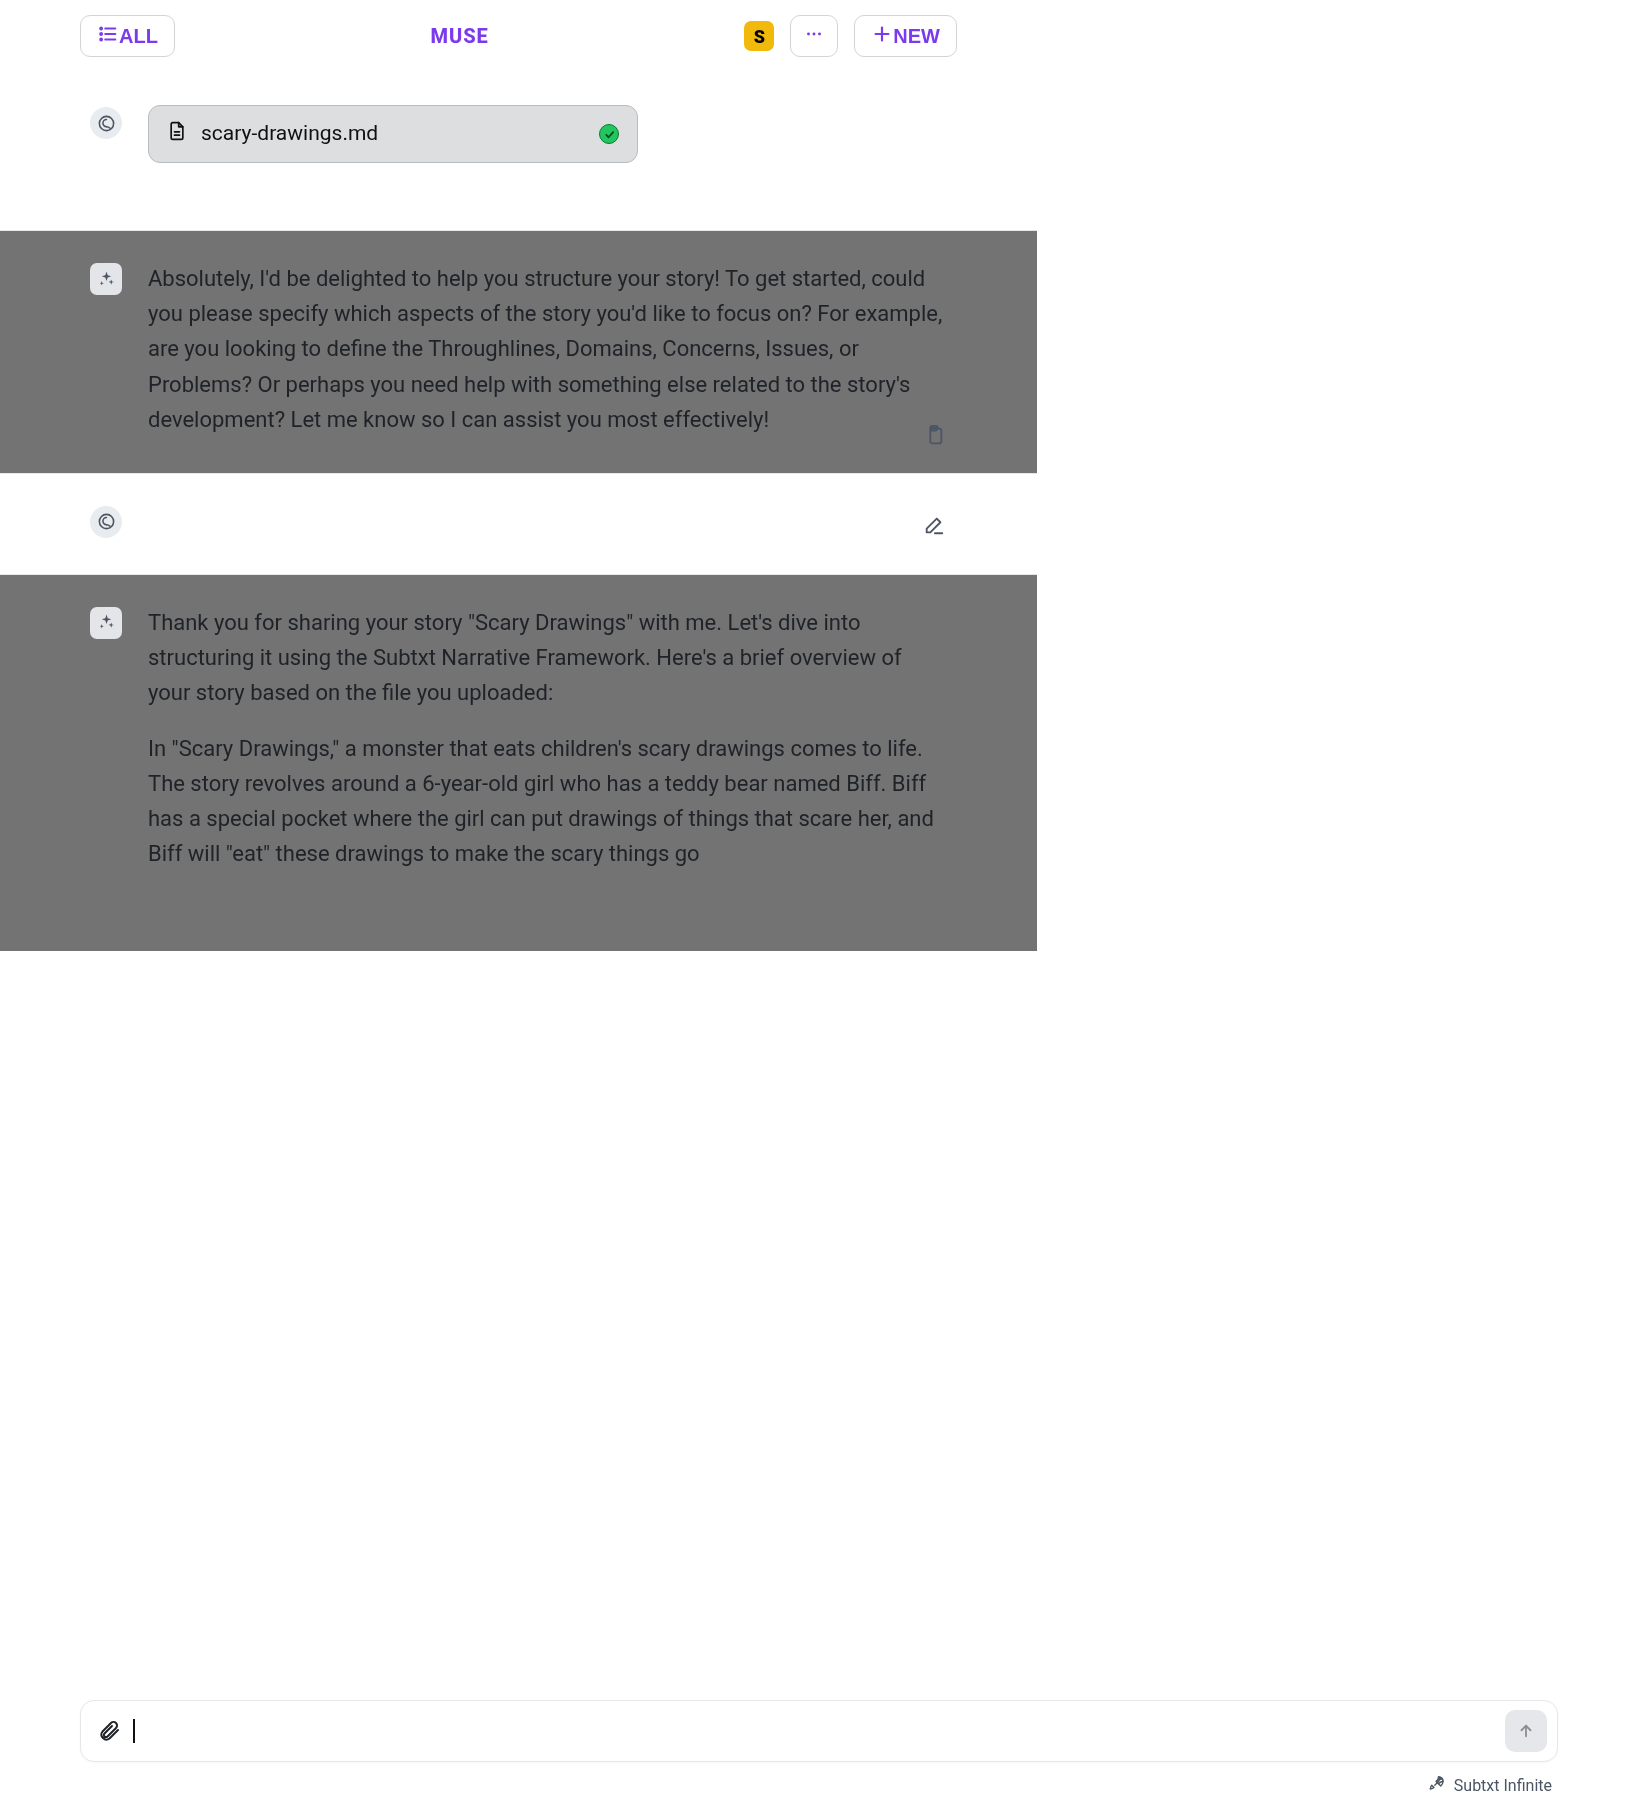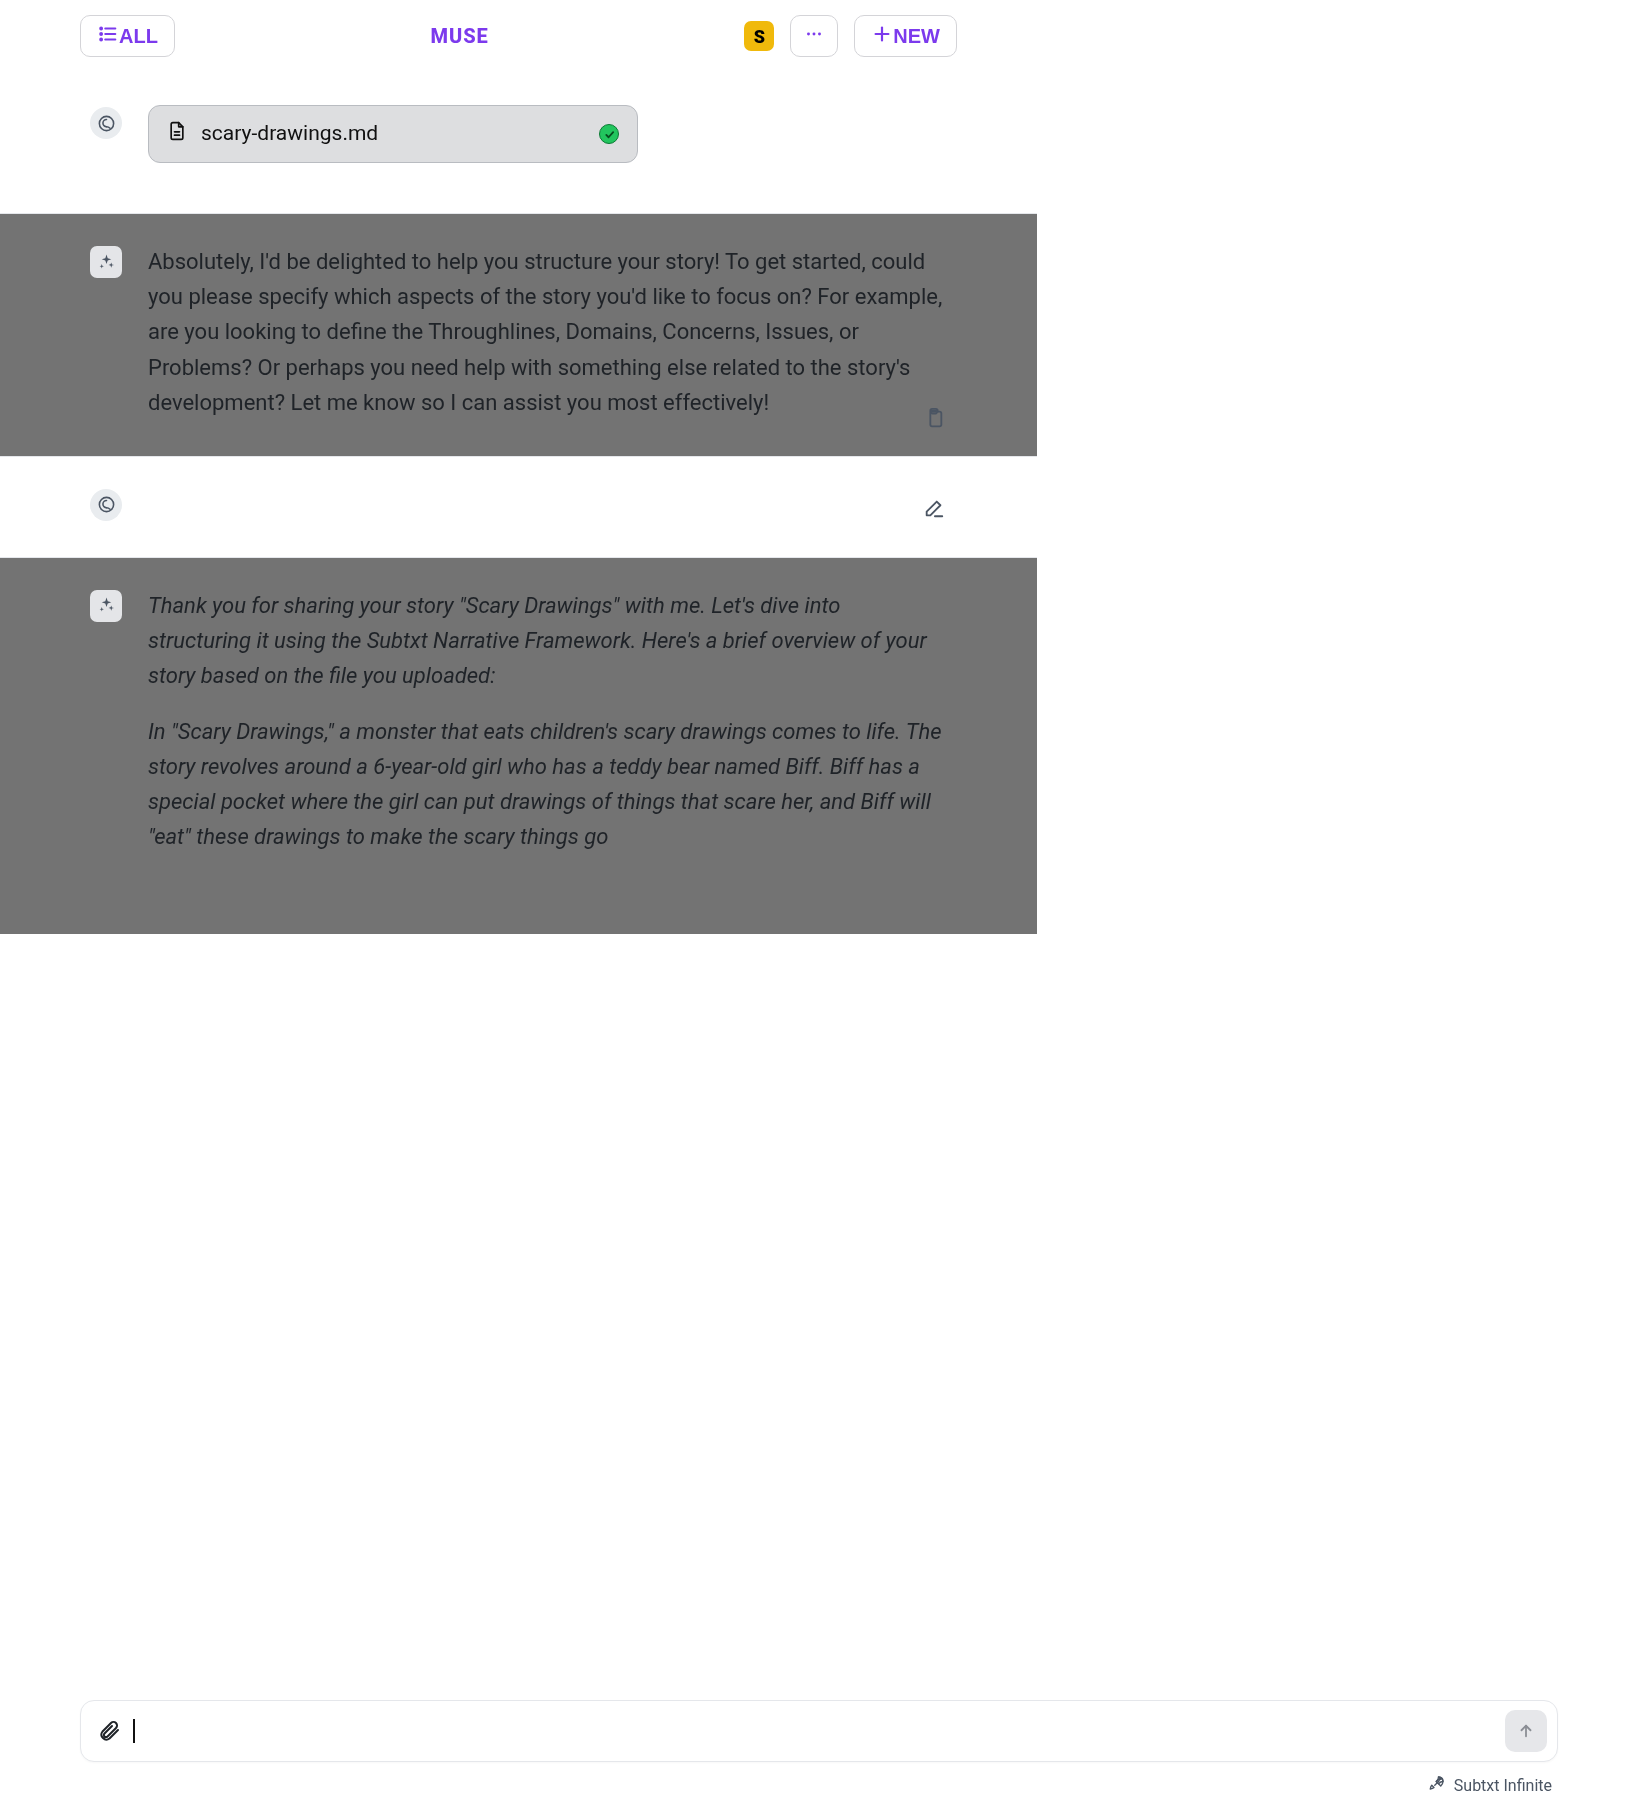--- a/index.html
+++ b/index.html
@@ -79,21 +79,21 @@
   .body p:last-child { margin-bottom: 0; }
 
   
   .file-chip {
     display: inline-flex; align-items: center; gap: 14px;
     width: 490px; height: 58px;
     padding: 0 18px;
     border: 1.5px solid #b9bcc1;
     border-radius: 12px;
     background: #dddee0;
-    margin-bottom: 14px;
+    margin-bottom: 31px;
     position: relative;
   }
   .file-chip .fname { font-size: 21px; color: #111; }
   .file-chip .ok {
     position: absolute; right: 18px;
     width: 20px; height: 20px; border-radius: 50%;
     background: #22c55e; border: 1.5px solid #0b7a34;
     display: flex; align-items: center; justify-content: center;
   }
   .file-chip .ok svg { width: 11px; height: 11px; }
@@ -259,21 +259,21 @@
       </svg>
     </div>
     <div class="msg-tool edit">
       <svg viewBox="0 0 24 24" fill="none" stroke="currentColor" stroke-width="2" stroke-linecap="round" stroke-linejoin="round">
         <path d="M4 20h4L19 9l-4-4L4 16v4z"></path>
           <line x1="13" y1="21" x2="21" y2="21"></line>
       </svg>
     </div>
   </div>
 
-  <div class="msg ai divider" style="padding-bottom:80px;font-style:italic;">
+  <div class="msg ai divider" style="padding-bottom:80px;">
     <div class="avatar ai">
       <svg viewBox="0 0 24 24" fill="#4b5563">
           <path d="M12 2l1.5 4.5L18 8l-4.5 1.5L12 14l-1.5-4.5L6 8l4.5-1.5L12 2zm6 10l.9 2.6L21.5 15l-2.6.9L18 18.5l-.9-2.6L14.5 15l2.6-.9L18 12zM6 14l.7 2 2 .7-2 .7L6 19.5l-.7-2-2-.7 2-.7L6 14z"></path>
         </svg>
     </div>
     <div class="body">
       <p>Thank you for sharing your story "Scary Drawings" with me. Let's dive into structuring it using the Subtxt Narrative Framework. Here's a brief overview of your story based on the file you uploaded:</p>
       <p>In "Scary Drawings," a monster that eats children's scary drawings comes to life. The story revolves around a 6-year-old girl who has a teddy bear named Biff. Biff has a special pocket where the girl can put drawings of things that scare her, and Biff will "eat" these drawings to make the scary things go</p>
     </div>
   </div>

